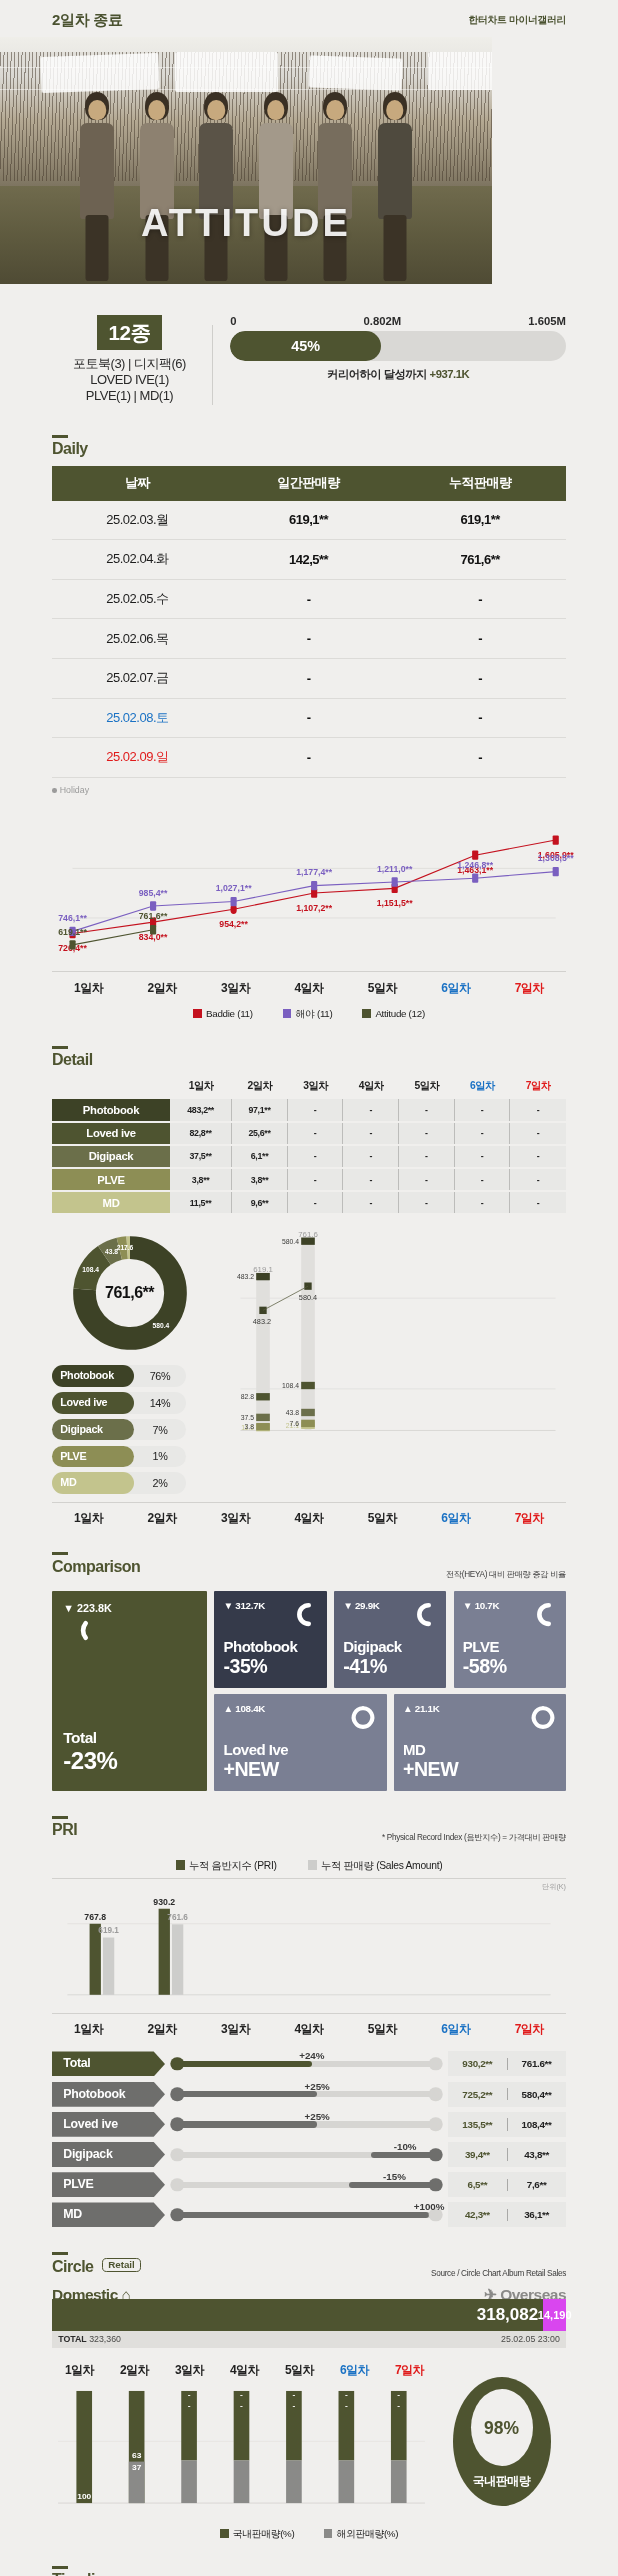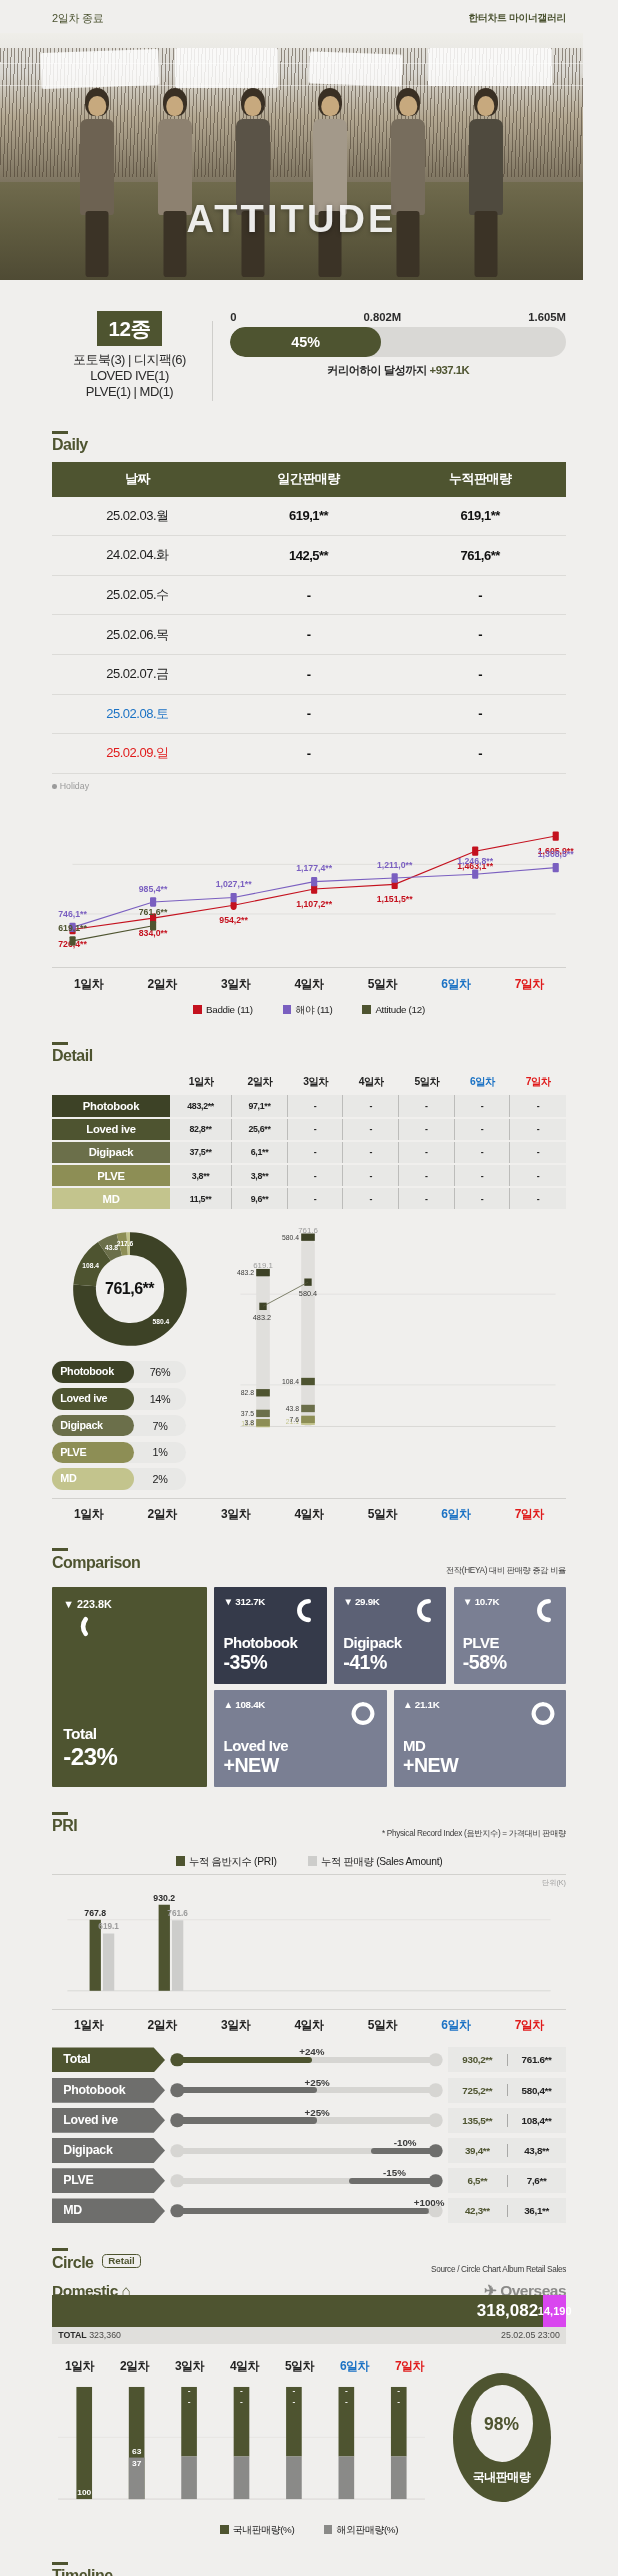--- a/index.html
+++ b/index.html
@@ -6,24 +6,24 @@
   body {
     width:618px; background:#f0efed;
     font-family:"Liberation Sans", sans-serif; color:#222;
   }
   .page { width:618px; position:relative; }
   .pad { padding:0 52px; }
 
   
   .topbar { display:flex; justify-content:space-between; align-items:center;
             padding:11.3px 52px 7.2px 52px; }
-  .topbar .left  { font-size:11px; font-weight:normal; color:#4a5230; letter-spacing:-0.3px;}
+  .topbar .left  { font-size:15px; font-weight:bold; color:#4a5230; letter-spacing:-0.3px;}
   .topbar .right { font-size:9.8px; font-weight:bold; color:#4a5230; letter-spacing:-0.3px;}
 
-  .hero { position:relative; width:583px; height:247px; overflow:hidden;
+  .hero { position:relative; width:492px; height:247px; overflow:hidden;
           background:linear-gradient(170deg,#e7e4dc 0%,#cfc6b6 18%,#8c7f6a 42%,#6d6450 70%,#565040 100%); }
   .hero .sky { position:absolute; inset:0;
         background:linear-gradient(180deg,#efeee9 0%,#e3e2de 16%,#b9ae98 34%,#7e7561 60%,#5f5947 100%); }
   .hero .grass { position:absolute; left:0; right:0; bottom:0; height:40%;
         background:linear-gradient(180deg,#6f6a4c 0%,#5e5a3e 50%,#4e4a33 100%); opacity:.95;}
   .hero .brush { position:absolute; left:0; right:0; top:6%; height:52%;
         background:repeating-linear-gradient(92deg, rgba(70,58,44,.55) 0 1px, rgba(120,105,82,.08) 1px 3.6px);}
   .hero .wire { position:absolute; left:0; right:0; height:1px; background:rgba(255,255,255,.45);}
   .hero .w1{ top:12%; } .hero .w2{ top:21%; }
   .hero .cloth { position:absolute; background:rgba(255,255,255,.82); border-radius:2.1px;
@@ -276,21 +276,21 @@
         <th>누적판매량</th>
       </tr>
         </thead>
       <tbody id="daily-body">
           <tr>
             <td class="date ">25.02.03.월</td>
             <td class="val">619,1**</td>
             <td class="val">619,1**</td>
           </tr>
           <tr>
-            <td class="date ">24.02.04.화</td>
+            <td class="date ">25.02.04.화</td>
             <td class="val">142,5**</td>
             <td class="val">761,6**</td>
           </tr>
           <tr>
             <td class="date ">25.02.05.수</td>
             <td class="val">-</td>
             <td class="val">-</td>
           </tr>
           <tr>
             <td class="date ">25.02.06.목</td>

